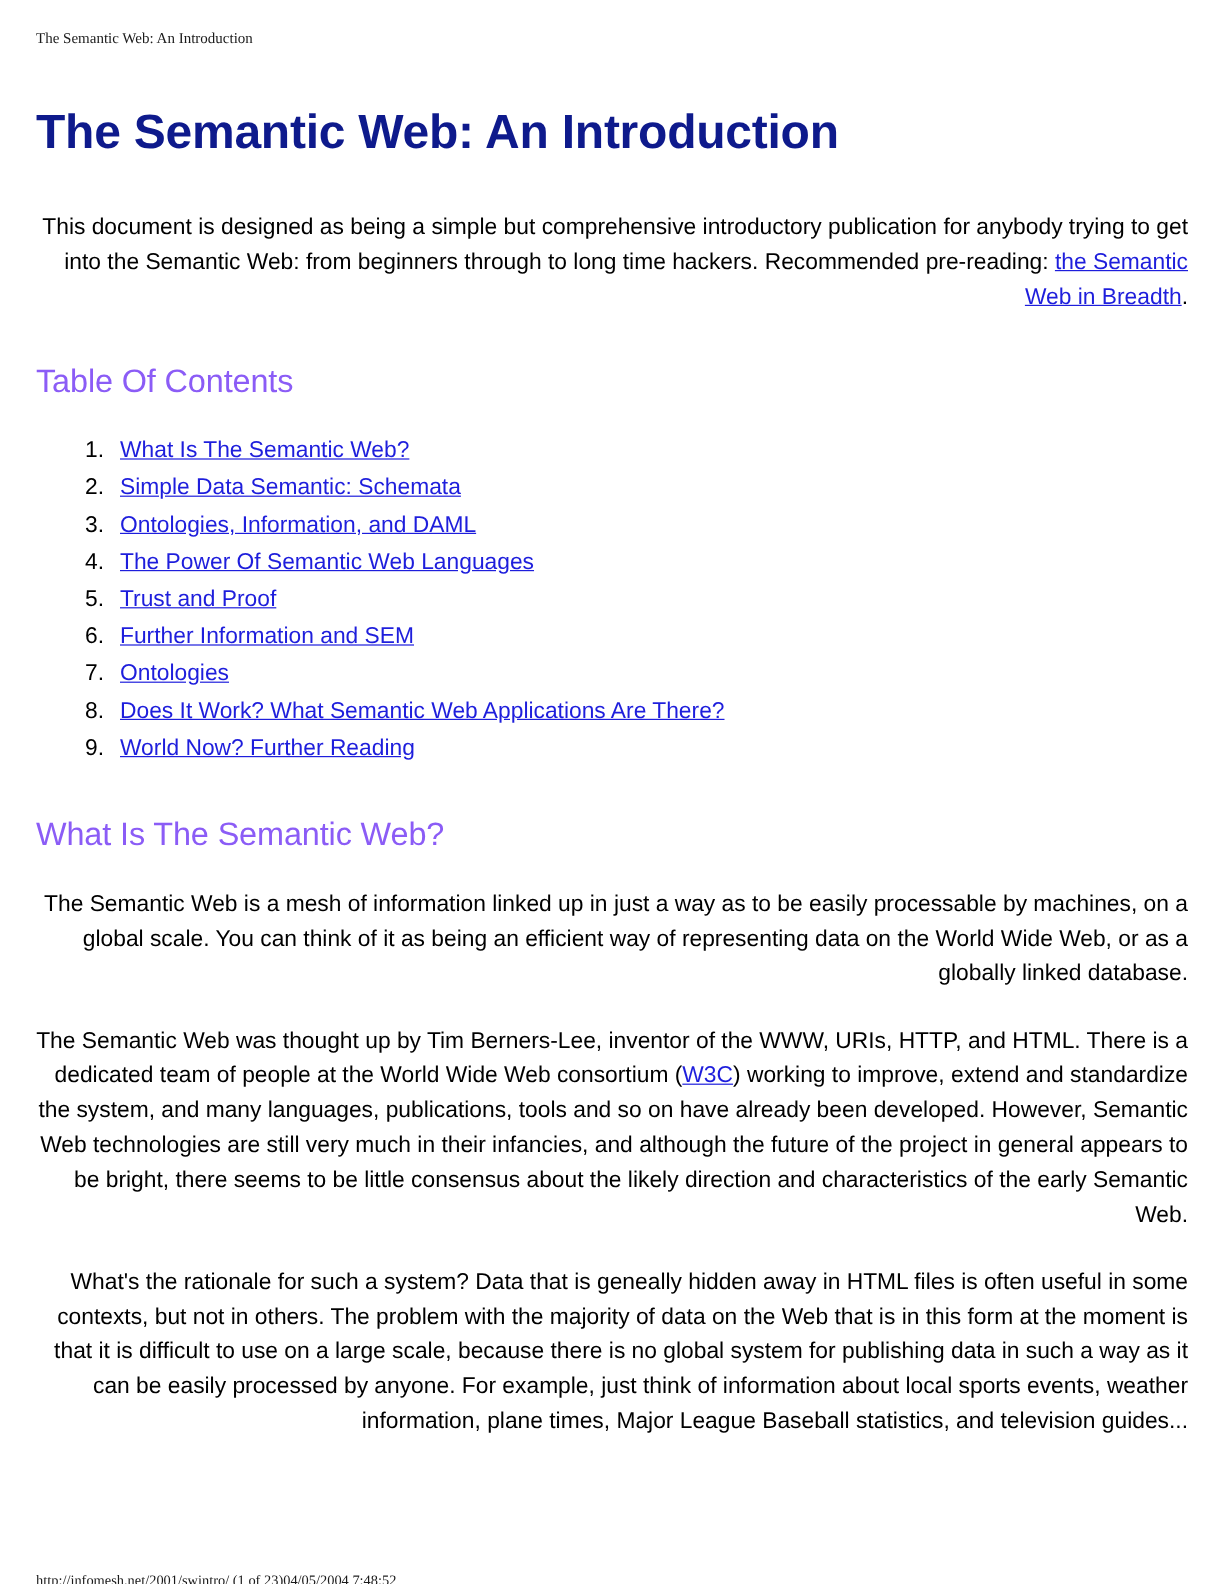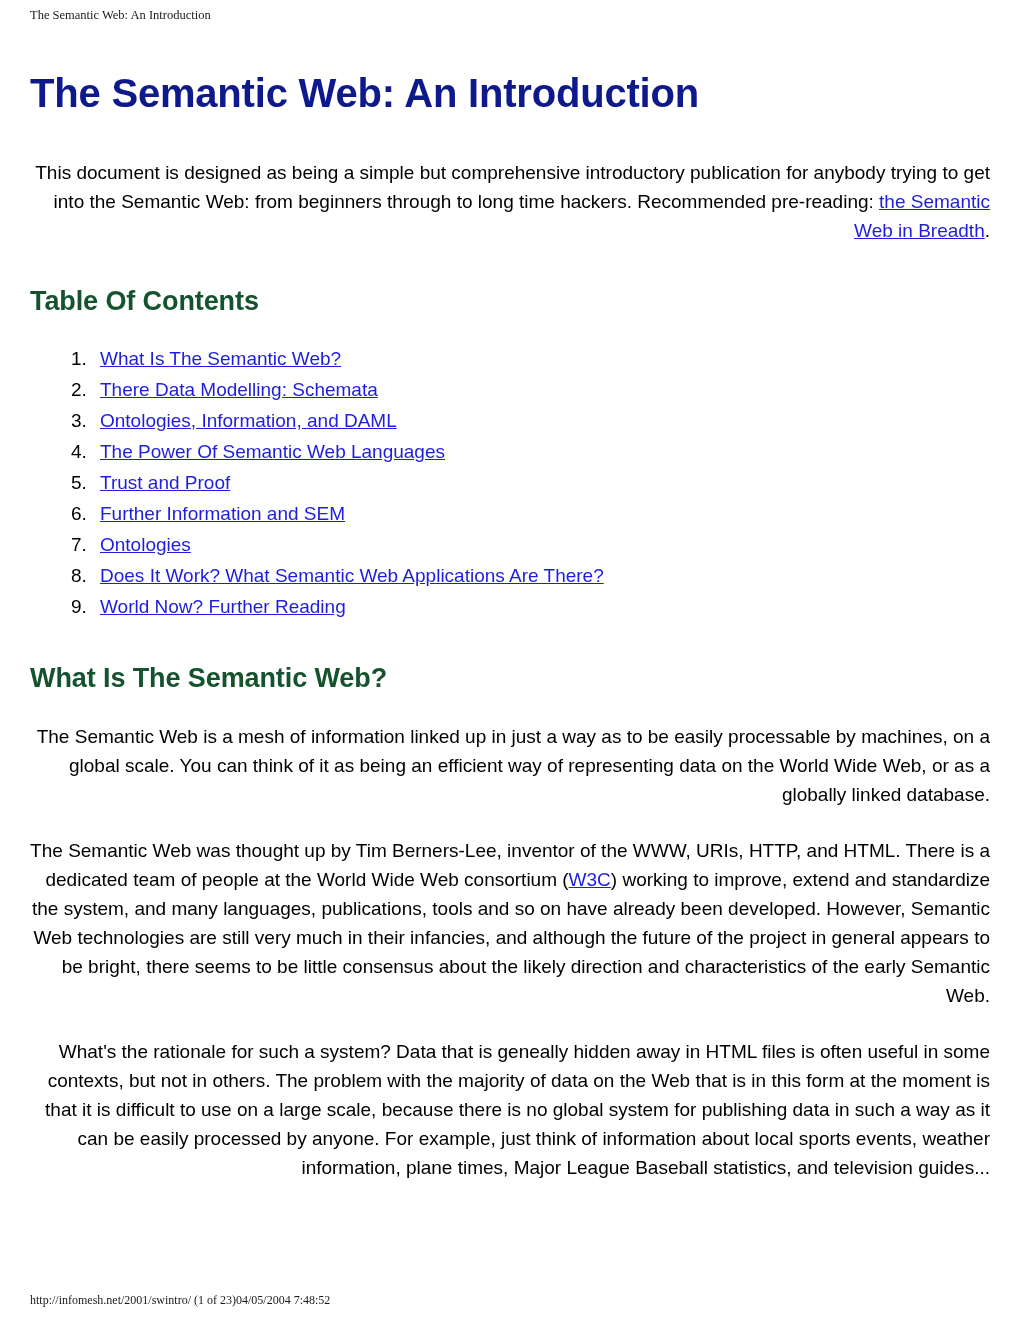--- a/index.html
+++ b/index.html
@@ -13,20 +13,21 @@
     position: relative;
     overflow: hidden;
     font-family: "Liberation Sans", sans-serif;
     color: #000000;
     -webkit-font-smoothing: antialiased;
   }
 
   .page {
     position: absolute;
     inset: 0;
+    margin-top: 17px;
   }
 
   
   .running-header {
     position: absolute;
     left: 30px;
     top: 8px;
     font-family: "Liberation Serif", serif;
     font-size: 12.5px;
     line-height: 15px;
@@ -60,22 +61,22 @@
     font-weight: bold;
     color: #0e1a8c;
     letter-spacing: -0.2px;
   }
 
   h2.section-heading {
     margin: 0;
     padding: 0;
     font-size: 27px;
     line-height: 32px;
-    font-weight: bold;
-    color: #14532d;
+    font-weight: normal;
+    color: #8b5cf6;
     letter-spacing: -0.1px;
   }
 
   p.body-text {
     margin: 0;
     padding: 0;
     font-size: 19px;
     line-height: 29px;
     color: #000000;
     text-align: right;
@@ -127,21 +128,21 @@
     <p class="body-text"><span>This document is designed as being a simple but comprehensive introductory publication for anybody trying to get into the Semantic Web: from beginners through to long time hackers. Recommended pre-reading: </span><a class="doclink" href="#">the Semantic Web in Breadth</a><span>.</span></p>
 
     <div class="gap-toc-h"></div>
 
     <h2 class="section-heading">Table Of Contents</h2>
 
     <div class="gap-toc-l"></div>
 
     <ol class="toc-list">
       <li><a class="doclink" href="#">What Is The Semantic Web?</a></li>
-      <li><a class="doclink" href="#">There Data Modelling: Schemata</a></li>
+      <li><a class="doclink" href="#">Simple Data Semantic: Schemata</a></li>
       <li><a class="doclink" href="#">Ontologies, Information, and DAML</a></li>
       <li><a class="doclink" href="#">The Power Of Semantic Web Languages</a></li>
       <li><a class="doclink" href="#">Trust and Proof</a></li>
       <li><a class="doclink" href="#">Further Information and SEM</a></li>
       <li><a class="doclink" href="#">Ontologies</a></li>
       <li><a class="doclink" href="#">Does It Work? What Semantic Web Applications Are There?</a></li>
       <li><a class="doclink" href="#">World Now? Further Reading</a></li>
     </ol>
 
     <div class="gap-sect"></div>

